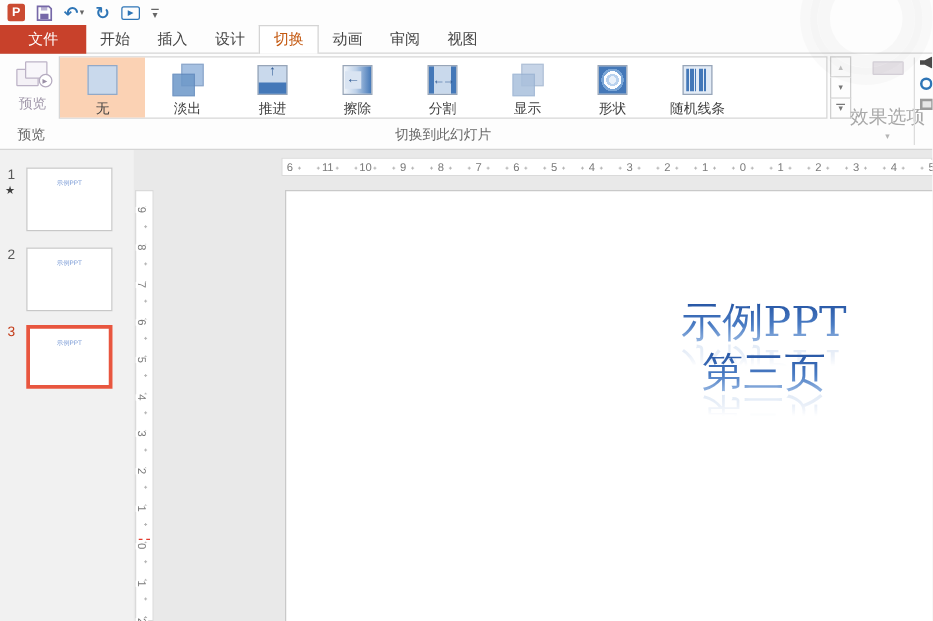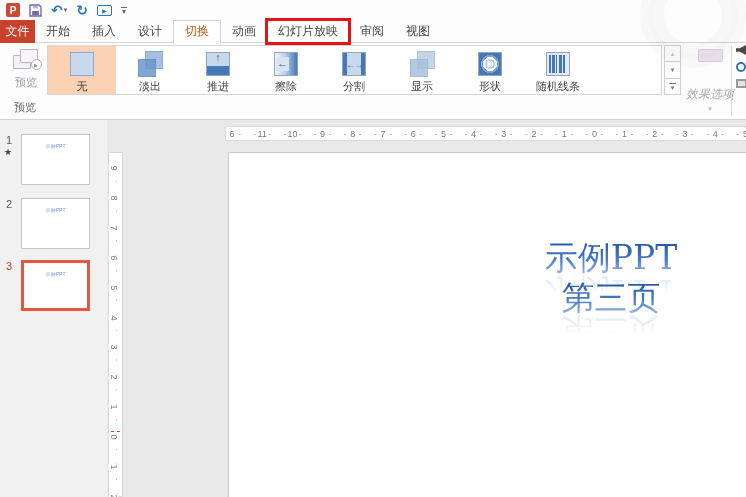--- a/index.html
+++ b/index.html
@@ -23,21 +23,21 @@
   .wintitle { position:absolute; left:482px; top:3px; font-size:12px; color:#4E4E4E; white-space:pre; }
   .redacted { display:inline-block; width:9px; height:11px; background:#E9E9E9; border-radius:2px; vertical-align:-1px; }
   .watermark { position:absolute; left:648px; top:-30px; width:90px; height:90px; border-radius:50%;
     border:6px solid rgba(0,0,0,0.03); box-shadow:0 0 0 8px rgba(0,0,0,0.02), inset 0 0 0 10px rgba(0,0,0,0.025);
     pointer-events:none; z-index:6; }
 
   
   .tabrow { position:absolute; left:0; top:20px; width:746px; height:23px; background:#fdfdfd;
     border-bottom:1px solid #D5D5D5; display:flex; z-index:3; }
   .tab { height:23px; line-height:23px; padding:0 11px; font-size:12px; color:#444; cursor:default; white-space:nowrap; }
-  .tab.file { background:#C8412B; color:#fff; width:35px; padding:0; text-align:center; }
+  .tab.file { background:#C8412B; color:#fff; width:69px; padding:0; text-align:center; }
   .tab.active { background:#fff; color:#C45911; border:1px solid #D4D4D4; border-bottom:none; line-height:21px; margin-bottom:-1px; }
   .tab.boxed { outline:3px solid #E21414; outline-offset:-1px; }
 
   
   .ribbon { position:absolute; left:0; top:43px; width:746px; height:77px; background:#fdfdfd;
     border-bottom:1px solid #D5D5D5; z-index:2; }
   .grouplabel { position:absolute; bottom:4px; font-size:11px; color:#696969; text-align:center; }
   .preview-btn { position:absolute; left:3px; top:4px; width:46px; height:54px; display:flex;
     flex-direction:column; align-items:center; justify-content:flex-start; gap:4px; }
   .prev-ic { position:relative; width:27px; height:22px; margin-top:2px; }
@@ -81,21 +81,21 @@
   .gscroll { position:absolute; left:664px; top:2px; width:17px; height:50px; display:flex; flex-direction:column; }
   .gsbtn { flex:1; border:1px solid #D0D0D0; border-top:none; background:#FDFDFD; font-size:7px; color:#777;
     display:flex; align-items:center; justify-content:center; }
   .gsbtn:first-child { border-top:1px solid #D0D0D0; color:#C4C4C4; }
   .gsbtn .dash { display:block; width:7px; border-top:1px solid #777; margin-bottom:1px; }
   .gsbtn.more { flex-direction:column; line-height:5px; }
 
   .effect-options { position:absolute; left:686px; top:4px; width:48px; height:66px;
     display:flex; flex-direction:column; align-items:center; }
   .eo-ic { width:25px; height:25px; background:#E9E5EA; border:1px solid #D8D3DB; border-radius:1px; margin-top:2px; }
-  .eo-label { font-size:12px; color:#A8A8A8; margin-top:24px; white-space:nowrap;font-style:italic; }
+  .eo-label { font-size:15px; color:#A8A8A8; margin-top:24px; white-space:nowrap; }
   .eo-caret { font-size:7px; color:#B5B5B5; margin-top:2px; }
 
   .vdiv { position:absolute; top:3px; height:70px; border-left:1px solid #DCDCDC; }
   .timing { position:absolute; left:736px; top:2px; width:12px; display:flex; flex-direction:column; gap:7px; }
   .spkr { display:block; width:10px; height:10px; background:#4A4A4A;
     clip-path:polygon(0 32%,38% 32%,100% 0,100% 100%,38% 68%,0 68%); }
   .clk { display:block; width:10px; height:10px; border:2px solid #2E75B6; border-radius:50%; }
   .mon { display:block; width:11px; height:9px; border:2px solid #9A9A9A; background:#E6E6E6; }
 
   
@@ -172,21 +172,20 @@
   </div>
   <div class="watermark"></div>
 
   <div class="tabrow" id="tabrow">
       <div class="tab file">文件</div>
       <div class="tab">开始</div>
       <div class="tab">插入</div>
       <div class="tab">设计</div>
       <div class="tab active">切换</div>
       <div class="tab">动画</div>
-      <div class="tab boxed">幻灯片放映</div>
       <div class="tab">审阅</div>
       <div class="tab">视图</div>
     </div>
 
   <div class="ribbon">
     <div class="preview-btn">
       <span class="prev-ic">
           <span class="b"></span>
           <span class="f"></span>
           <span class="play">▶</span>
@@ -263,20 +262,21 @@
         <div class="gsbtn">▾</div>
         <div class="gsbtn more"><span class="dash"></span>▾</div>
       </div>
 
     <div class="effect-options">
       <span class="eo-ic"></span>
       <span class="eo-label">效果选项</span>
       <span class="eo-caret">▾</span>
     </div>
 
+    <div class="grouplabel" style="left:47px; width:615px;">切换到此幻灯片</div>
     <div class="vdiv" style="left:731px;"></div>
     <div class="timing" id="timing">
         <span>
           <span class="spkr"></span>
         </span>
         <span>
           <span class="clk"></span>
         </span>
         <span>
           <span class="mon"></span>

